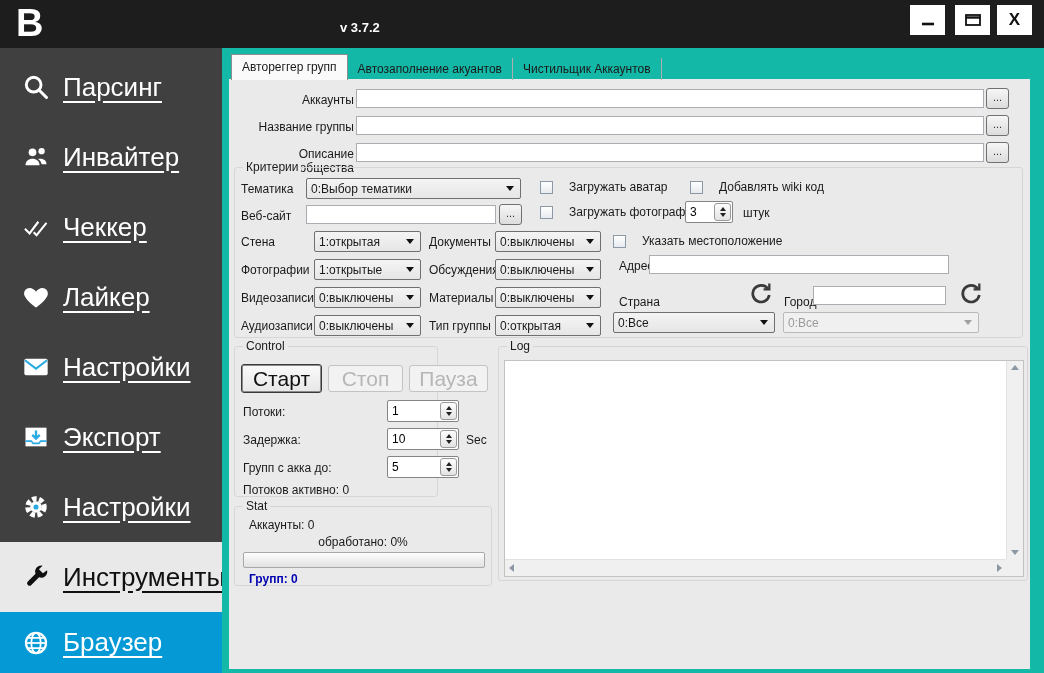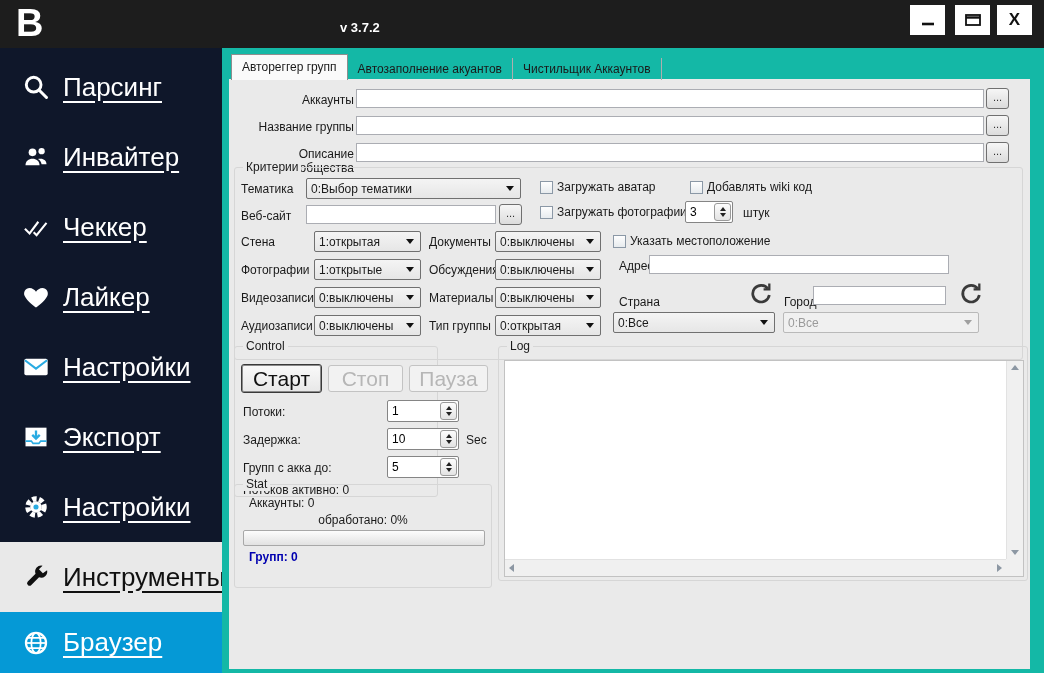--- a/index.html
+++ b/index.html
@@ -10,21 +10,21 @@
   
   .titlebar { position:absolute; left:0; top:0; width:1044px; height:48px; background:#1d1d1d; color:#fff; }
   .logo { position:absolute; left:16px; top:2px; font-size:38px; font-weight:bold; }
   .title { position:absolute; left:54px; top:10px; font-size:26px; font-weight:bold; letter-spacing:.5px;margin-top:43px; }
   .version { position:absolute; left:340px; top:20px; font-size:13px; font-weight:bold; }
   .winbtn { position:absolute; top:5px; width:35px; height:30px; background:#fff; color:#111;
             display:flex; align-items:center; justify-content:center; cursor:pointer; }
   .winbtn.min { left:910px; } .winbtn.max { left:955px; } .winbtn.close { left:997px; font-size:17px; font-weight:bold; }
 
   
-  .sidebar { position:absolute; left:0; top:48px; width:222px; height:625px; background:#0f172a; }
+  .sidebar { position:absolute; left:0; top:48px; width:222px; height:625px; background:#404040; }
   .side-item { position:absolute; left:0; width:222px; height:70px; display:flex; align-items:center; color:#fff; cursor:pointer; }
   .side-item .s-icon { width:28px; height:28px; margin-left:22px; flex:0 0 28px; }
   .side-item .s-label { margin-left:13px; font-size:26px; text-decoration:underline; text-underline-offset:5px; white-space:nowrap; }
   .side-item.active { background:#e9e9e9; color:#101010; }
   .side-item.bottom { background:#0599d6; height:61px; }
 
   
   .content { position:absolute; left:222px; top:48px; width:822px; height:625px; background:#14b8a6; font-size:12px; color:#1a1a1a; }
   .tabpage { position:absolute; left:7px; top:31px; width:801px; height:590px; background:#eaeaea; }
 
@@ -47,21 +47,21 @@
            background:linear-gradient(#f4f4f4,#e6e6e6); display:flex; align-items:center; cursor:pointer; }
   .combo-val { flex:1; padding-left:4px; font-size:12px; white-space:nowrap; overflow:hidden; }
   .combo-arrow { width:0; height:0; border-left:4px solid transparent; border-right:4px solid transparent;
                  border-top:5px solid #111; margin-right:6px; }
   .combo.disabled { border-color:#b9b9b9; background:#f0f0f0; }
   .combo.disabled .combo-val { color:#9a9a9a; }
   .combo.disabled .combo-arrow { border-top-color:#a0a0a0; }
 
   .cb { position:absolute; display:flex; align-items:center; cursor:pointer; }
   .cb .box { width:13px; height:13px; border:1px solid #8b98a6; background:linear-gradient(#fefefe,#e7ebee); flex:0 0 13px; }
-  .cb .cb-label { margin-left:4px; white-space:nowrap; }
+  .cb .cb-label { margin-left:16px; white-space:nowrap; }
 
   .spin { position:absolute; height:22px; background:#fff; border:1px solid #858585; border-radius:2px; display:flex; }
   .spin .spin-val { flex:1; border:none; outline:none; font:12px "Liberation Sans",sans-serif; padding-left:4px; background:transparent; min-width:0; }
   .spin .btns { width:17px; margin:1px; border:1px solid #9a9a9a; border-radius:3px; background:linear-gradient(#fdfdfd,#e3e3e3);
                 display:flex; flex-direction:column; align-items:center; justify-content:center; gap:2px; cursor:pointer; }
   .tri-up { width:0; height:0; border-left:3.5px solid transparent; border-right:3.5px solid transparent; border-bottom:4px solid #222; }
   .tri-dn { width:0; height:0; border-left:3.5px solid transparent; border-right:3.5px solid transparent; border-top:4px solid #222; }
 
   .bigbtn { position:absolute; border-radius:3px; font-size:21px; display:flex; align-items:center; justify-content:center; cursor:pointer; }
   .bigbtn.start { border:1px solid #3a3a3a; box-shadow:inset 0 0 0 1px #8b8b8b; background:linear-gradient(#fafafa,#e7e7e7); color:#111; }
@@ -202,21 +202,21 @@
     <div class="dots" style="left:764px;top:40px">...</div>
 
     <div class="row-label" style="left:7px;top:72px">Название группы</div>
     <div class="tbx" style="left:134px;top:68px;width:628px;height:19px"><input value="" style=""></div>
     <div class="dots" style="left:764px;top:67px">...</div>
 
     <div class="row-label" style="left:7px;top:99px">Описание Сообщества</div>
     <div class="tbx" style="left:134px;top:95px;width:628px;height:19px"><input value="" style=""></div>
     <div class="dots" style="left:764px;top:94px">...</div>
 
-    <div class="groupbox" style="left:12px;top:119px;width:789px;height:193px">
+    <div class="groupbox" style="left:12px;top:119px;width:789px;height:171px">
       <span class="gb-label">Критерии</span>
 
       <span class="lbl" style="position:absolute;left:6px;top:14px">Тематика</span>
       <div class="combo" style="left:71px;top:10px;width:215px">
         <span class="combo-val">0:Выбор тематики</span>
         <span class="combo-arrow"></span>
       </div>
 
       <div class="cb" style="left:305px;top:12px">
         <span class="box"></span>
@@ -346,21 +346,21 @@
         <input class="spin-val" value="5" style="">
         <span class="btns">
             <span class="tri-up"></span>
             <span class="tri-dn"></span>
           </span>
       </div>
 
       <span class="lbl" style="position:absolute;left:8px;top:136px">Потоков активно: 0</span>
     </div>
 
-    <div class="groupbox" style="left:12px;top:436px;width:258px;height:104px">
+    <div class="groupbox" style="left:12px;top:458px;width:258px;height:80px">
       <span class="gb-label">Stat</span>
       <span class="lbl" style="position:absolute;left:14px;top:11px">Аккаунты: 0</span>
       <span class="lbl" style="position:absolute;left:0;top:28px;width:100%;text-align:center">обработано: 0%</span>
       <div class="progress" style="left:8px;top:45px;width:242px;height:16px"></div>
       <span class="lbl stat-groups" style="position:absolute;left:14px;top:65px">Групп: 0</span>
     </div>
 
     <div class="groupbox" style="left:276px;top:298px;width:530px;height:235px">
       <span class="gb-label">Log</span>
       <div class="logbox" style="left:5px;top:13px;width:520px;height:217px">

